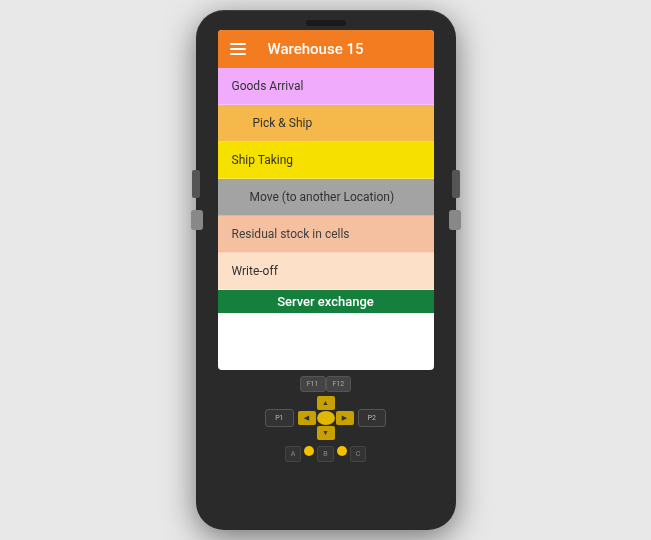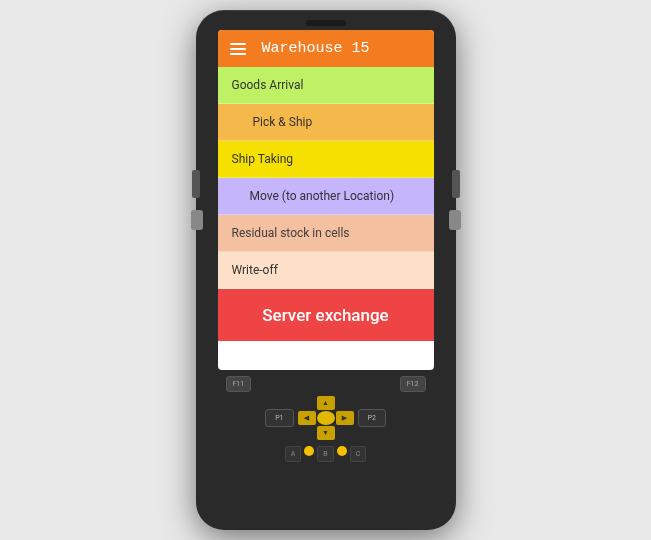--- a/index.html
+++ b/index.html
@@ -75,22 +75,21 @@
       border-radius: 4px;
       flex-shrink: 0;
     }
 
     
     .app-header {
       background: #f47c20;
       padding: 10px 12px;
       display: flex;
       align-items: center;
-      gap: 16px;
-      font-family: Liberation Mono, monospace;
+      gap: 22px;
     }
 
     .hamburger-icon {
       display: flex;
       flex-direction: column;
       gap: 3px;
       cursor: pointer;
     }
     .hamburger-icon span {
       display: block;
@@ -115,75 +114,75 @@
     .menu-item {
       padding: 11px 14px;
       font-size: 12px;
       font-weight: 400;
       color: #333;
       cursor: pointer;
       border-bottom: 1px solid rgba(255,255,255,0.3);
     }
 
     .menu-item.goods-arrival {
-      background: #bef264;
+      background: #f0abfc;
       color: #333;
     }
     .menu-item.pick-ship {
       background: #f5b84a;
       color: #333;
       padding-left: 35px;
     }
     .menu-item.stock-taking {
       background: #f5e000;
       color: #333;
     }
     .menu-item.move-location {
-      background: #c4b5fd;
+      background: #a3a3a3;
       color: #333;
       padding-left: 32px;
     }
     .menu-item.move-warehouse {
       background: #d4b0c8;
       color: #333;
     }
     .menu-item.residual {
       background: #f4c0a0;
       color: #404040;
     }
     .menu-item.writeoff {
       background: #fce0c8;
       color: #333;
     }
 
     .server-exchange-btn {
-      background: #ef4444;
+      background: #15803d;
       color: white;
-      padding: 16px 14px;
+      padding: 4px 14px;
       text-align: center;
-      font-size: 17px;
+      font-size: 13px;
       font-weight: 500;
       cursor: pointer;
     }
 
     
     .keypad-area {
       width: 220px;
       margin-top: 6px;
       display: flex;
       flex-direction: column;
       align-items: center;
       gap: 4px;
       flex: 1;
     }
 
     .fn-row {
       width: 100%;
       display: flex;
-      justify-content: space-between;
+      justify-content: center;
       padding: 0 10px;
     }
 
     .fn-key {
       background: #444;
       color: #aaa;
       font-size: 7px;
       padding: 3px 6px;
       border-radius: 3px;
       border: 1px solid #555;

